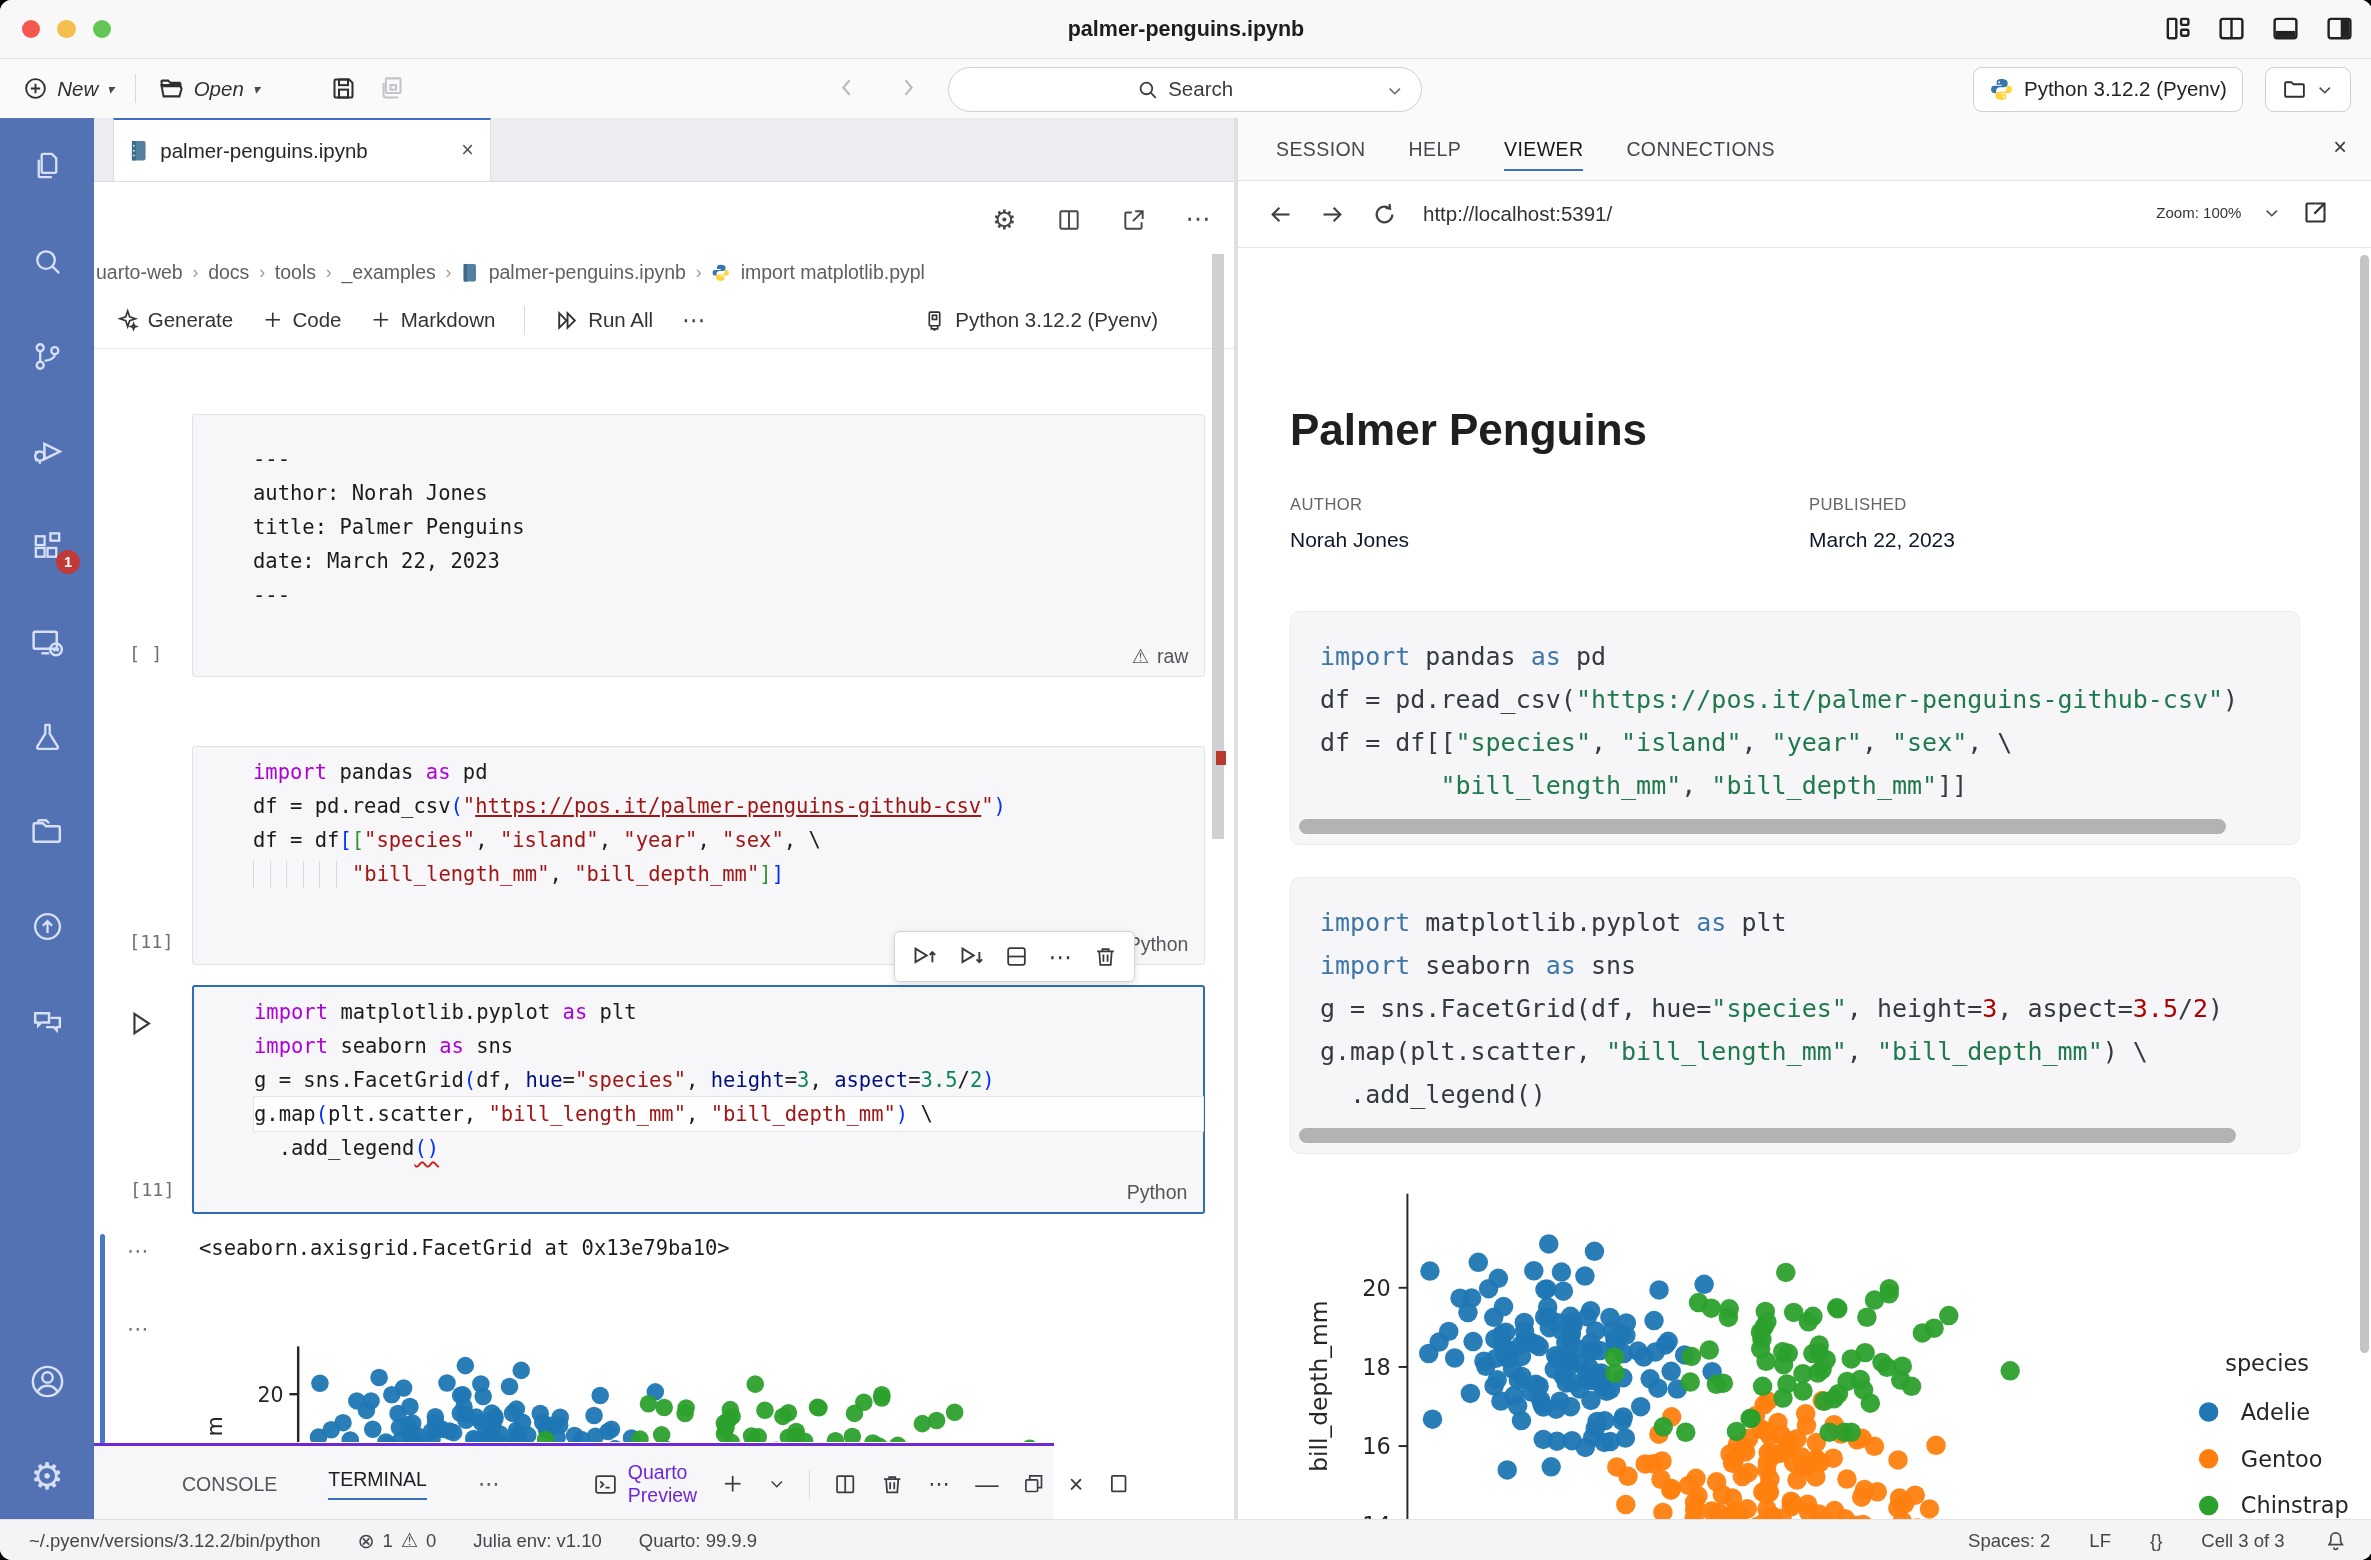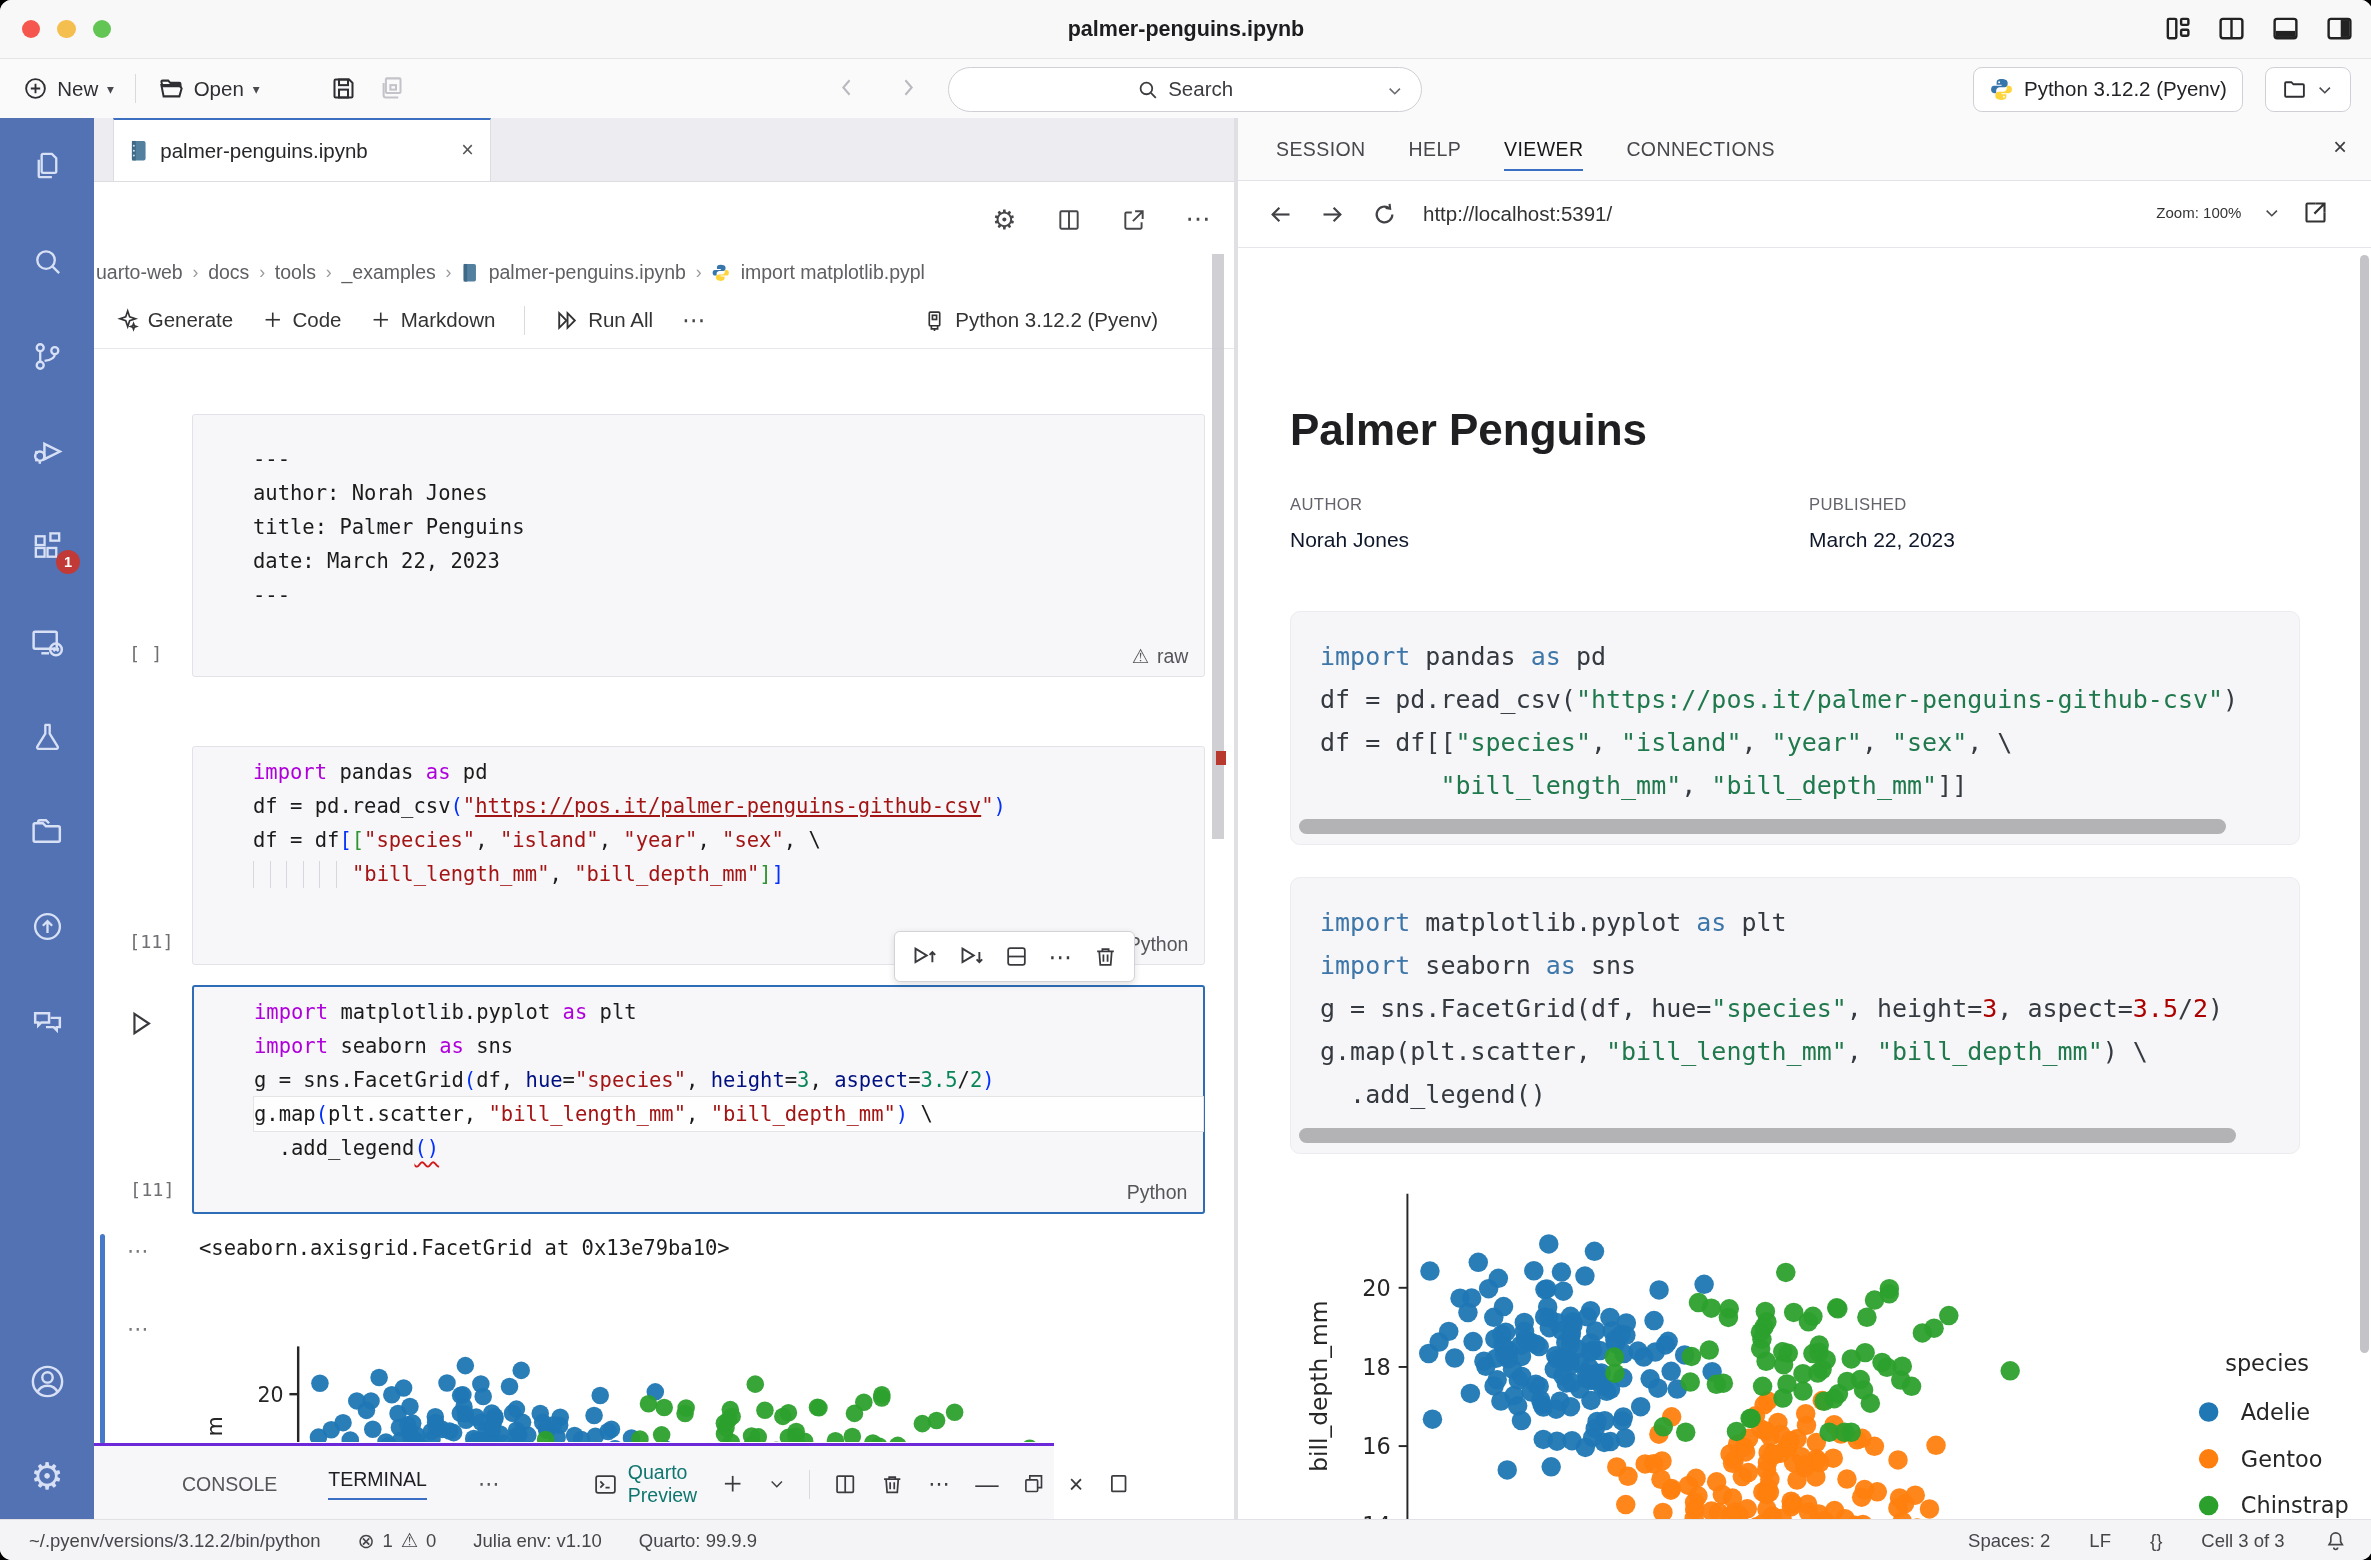--- a/index.html
+++ b/index.html
@@ -59,21 +59,21 @@
   .out-dots{position:absolute;left:33px;font-size:21.5px;color:#7a7a7e;letter-spacing:2px;}
   #out-repr{position:absolute;left:105px;top:1118px;font-family:"DejaVu Sans Mono",monospace;font-size:20.5px;color:#1d1d1f;}
   #focusbar{position:absolute;left:5.9px;top:1116px;width:4.9px;height:210px;background:#4878c8;border-radius:2.9px;}
   #ed-scroll{position:absolute;right:9.8px;top:136px;width:12.7px;height:585px;background:#c8c8cc;opacity:.85;}
   #ed-scroll-mark{position:absolute;right:7.8px;top:633px;width:9.8px;height:13.7px;background:#b8392e;}
 
   
   #panel{left:0;top:1325px;width:960px;height:76px;background:#f7f7fa;border-top:3px solid #6d28d9;}
   .ptab{font-size:19.5px;color:#55555a;}
   .ptab.on{color:#202024;border-bottom:2.9px solid #3b6fc3;padding-bottom:6.8px;}
-  #quarto-btn{display:inline-flex;align-items:center;gap:9.8px;font-size:19.5px;color:#0f766e;}
+  #quarto-btn{display:inline-flex;align-items:center;gap:9.8px;font-size:19.5px;color:#6d28d9;}
   .picon{color:#3c3c40;}
 
   
   #pane-divider{left:1234px;top:118px;width:3.9px;height:1401px;background:#e0e0e4;}
   #rightpane{left:1238px;top:118px;width:1134px;height:1401px;background:#fff;}
   #rp-tabs{left:0;top:0;width:1134px;height:63px;background:#fafafb;border-bottom:1px solid #e3e3e7;display:flex;align-items:center;gap:43px;padding-left:38px;box-sizing:border-box;font-size:19.5px;letter-spacing:0.4px;color:#47474c;}
   .rp-tab.on{color:#17171a;border-bottom:2.9px solid #3b6fc3;padding-bottom:7.8px;margin-bottom:-10.7px;}
   #rp-close{position:absolute;right:25px;top:15.6px;font-size:23.4px;color:#3c3c40;}
   #urlrow{left:0;top:63px;width:1134px;height:67px;border-bottom:1px solid #e6e6ea;display:flex;align-items:center;gap:25px;padding-left:29px;box-sizing:border-box;color:#424246;}
   #url-text{font-size:20.5px;color:#333;}
@@ -122,21 +122,21 @@
       <span class="ico">
           <svg width="29" height="29" viewBox="0 0 24 24">
             <rect x="3" y="4" width="18" height="16" rx="2" fill="none" stroke="currentColor" stroke-width="2"></rect>
             <rect x="13" y="5" width="7" height="14" fill="currentColor"></rect>
           </svg>
         </span>
     </div>
   </div>
 
   <div id="toolbar" class="abs">
-    <div class="abs" style="left:23.4px;top:0;height:59px;display:flex;align-items:center;gap:21.5px;">
+    <div class="abs" style="left:23.4px;top:0;height:59px;display:flex;align-items:center;gap:21.5px;font-style:italic;">
       <span class="tbtn">
         <span class="ico">
             <svg width="25" height="25" viewBox="0 0 24 24" fill="none" stroke="currentColor" stroke-width="1.8">
               <circle cx="12" cy="12" r="9"></circle>
               <line x1="12" y1="7.5" x2="12" y2="16.5"></line>
               <line x1="7.5" y1="12" x2="16.5" y2="12"></line>
             </svg>
           </span>
         <span>New</span>
         <span class="caret">▾</span>

